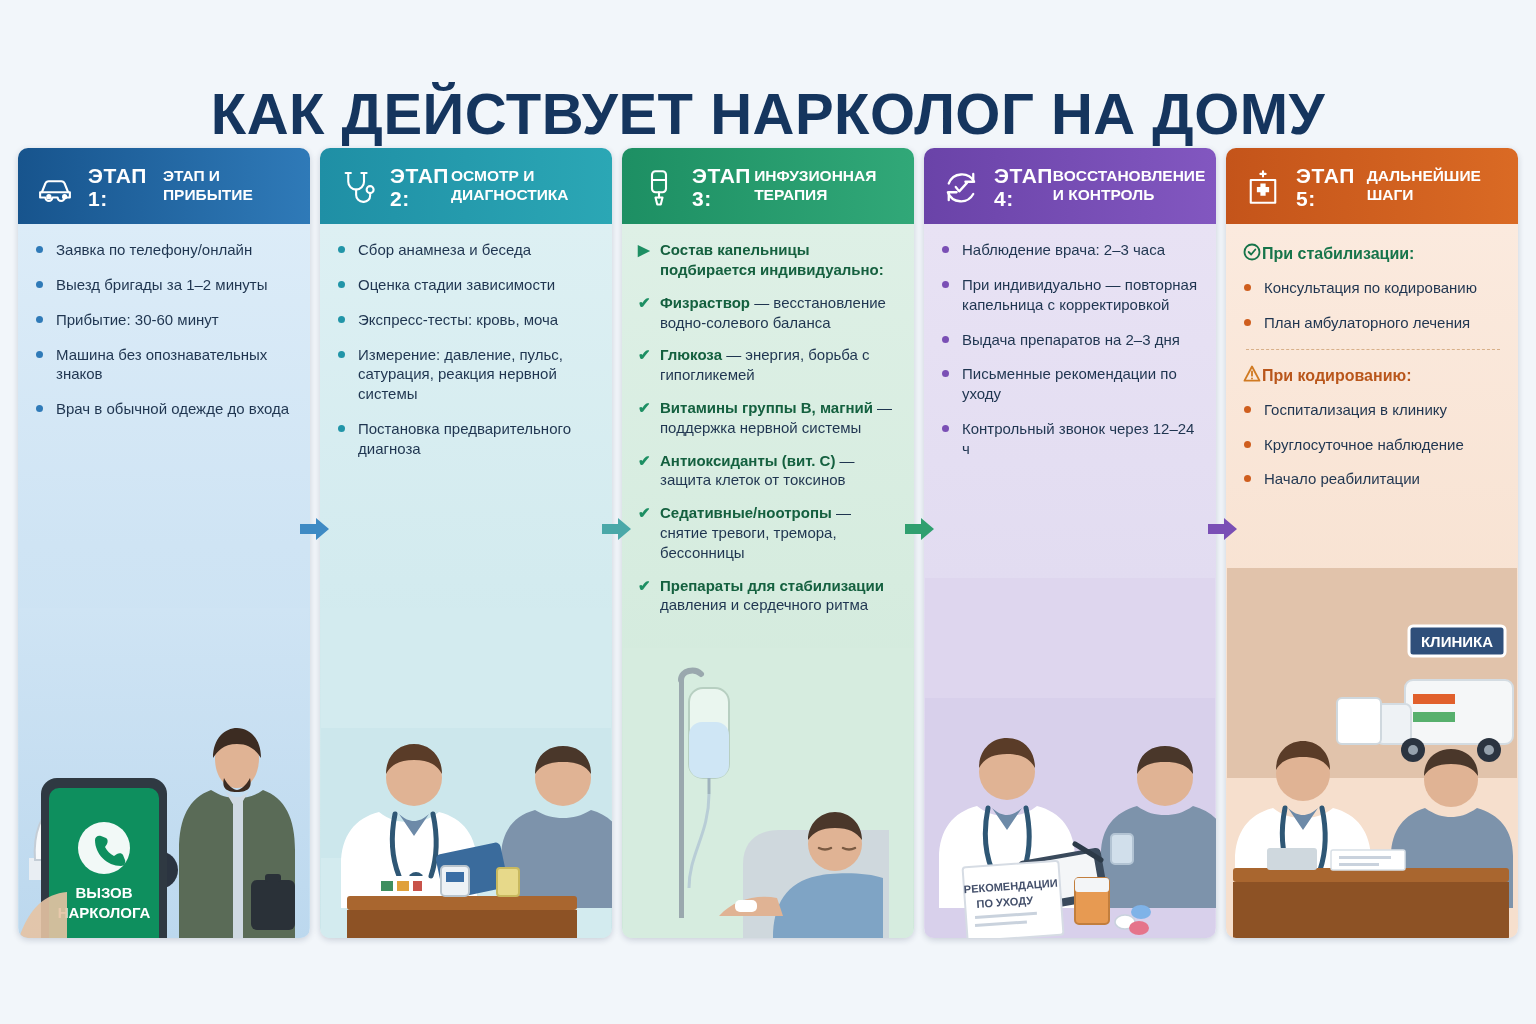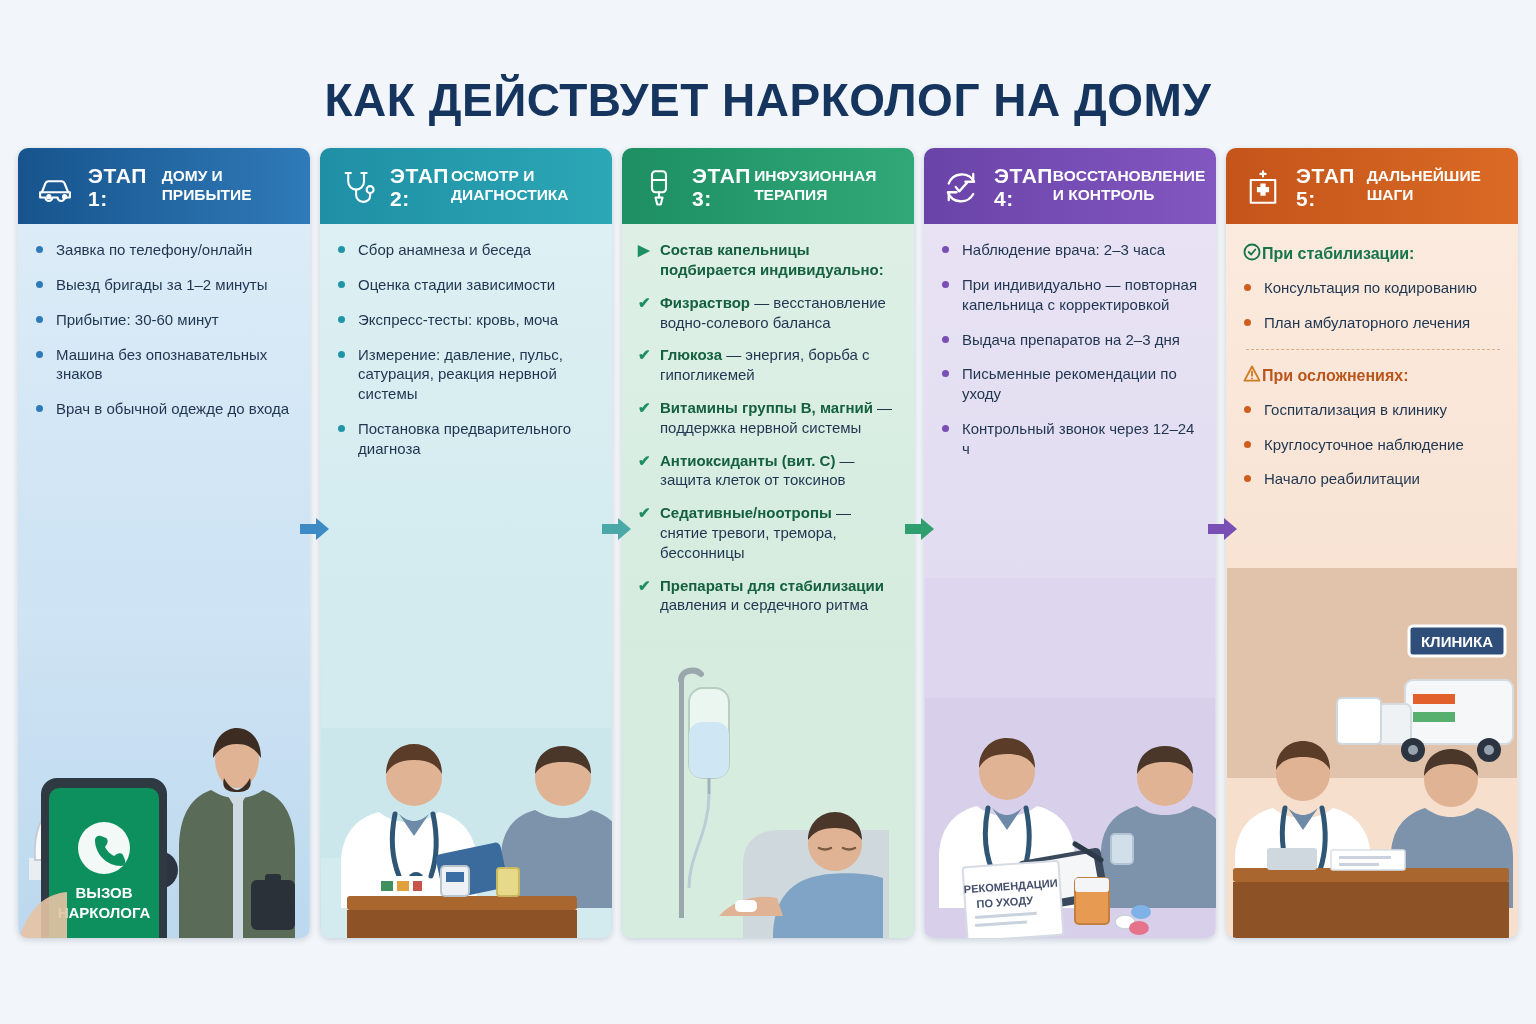--- a/index.html
+++ b/index.html
@@ -10,21 +10,21 @@
     width: 1536px;
     height: 1024px;
     background: #f2f6fa;
     font-family: "Liberation Sans", sans-serif;
     overflow: hidden;
     position: relative;
   }
 
   .page-title {
     text-align: center;
-    font-size: 46px;
+    font-size: 58px;
     font-weight: bold;
     letter-spacing: 0.5px;
     color: #15355e;
     padding-top: 46px;
     line-height: 1;
   }
 
   .board {
     position: absolute;
     top: 148px;
@@ -197,21 +197,21 @@
       <span class="icon">
         <svg viewBox="0 0 48 48" width="42" height="42" fill="none" stroke="#ffffff" stroke-width="2.4" stroke-linecap="round" stroke-linejoin="round">
           <path d="M7 30h34v6h-6a4 4 0 0 1-8 0h-6a4 4 0 0 1-8 0H7z"></path>
           <path d="M9 30l4-10c.6-1.7 2-2.6 3.8-2.6h14.4c1.8 0 3.2.9 3.8 2.6l4 10"></path>
           <circle cx="17" cy="35" r="3" fill="#ffffff" stroke="none"></circle>
           <circle cx="35" cy="35" r="3" fill="#ffffff" stroke="none"></circle>
         </svg>
       </span>
       <span class="head-text">
         <span class="stage-num">ЭТАП 1:</span>
-        <span class="stage-name">ДОМУ И ПРИБЫТИЕ</span>
+        <span class="stage-name">ЭТАП И ПРИБЫТИЕ</span>
       </span>
     </header>
     <div class="stage-body">
       <ul class="bullets">
         <li><span class="dot"></span><span>Заявка по телефону/онлайн</span></li>
         <li><span class="dot"></span><span>Выезд бригады за 1–2 минуты</span></li>
         <li><span class="dot"></span><span>Прибытие: 30-60 минут</span></li>
         <li><span class="dot"></span><span>Машина без опознавательных знаков</span></li>
         <li><span class="dot"></span><span>Врач в обычной одежде до входа</span></li>
       </ul>
@@ -452,21 +452,21 @@
 
       <hr class="divider">
 
       <div class="sub-head warn">
         <span>
           <svg viewBox="0 0 24 24" width="20" height="20" fill="none" stroke="#d07a22" stroke-width="2.2" stroke-linecap="round" stroke-linejoin="round">
             <path d="M12 3l9 17H3z"></path>
               <path d="M12 9v5M12 17.2v.2"></path>
           </svg>
         </span>
-        <span>При осложнениях:</span>
+        <span>При кодированию:</span>
       </div>
       <ul class="bullets sub-list">
         <li><span class="dot"></span><span>Госпитализация в клинику</span></li>
         <li><span class="dot"></span><span>Круглосуточное наблюдение</span></li>
         <li><span class="dot"></span><span>Начало реабилитации</span></li>
       </ul>
 
       <div class="art" style="height:370px">
         <svg viewBox="0 0 290 370" preserveAspectRatio="xMidYMax meet">
           <rect width="290" height="370" fill="#f6dfcd"></rect>

